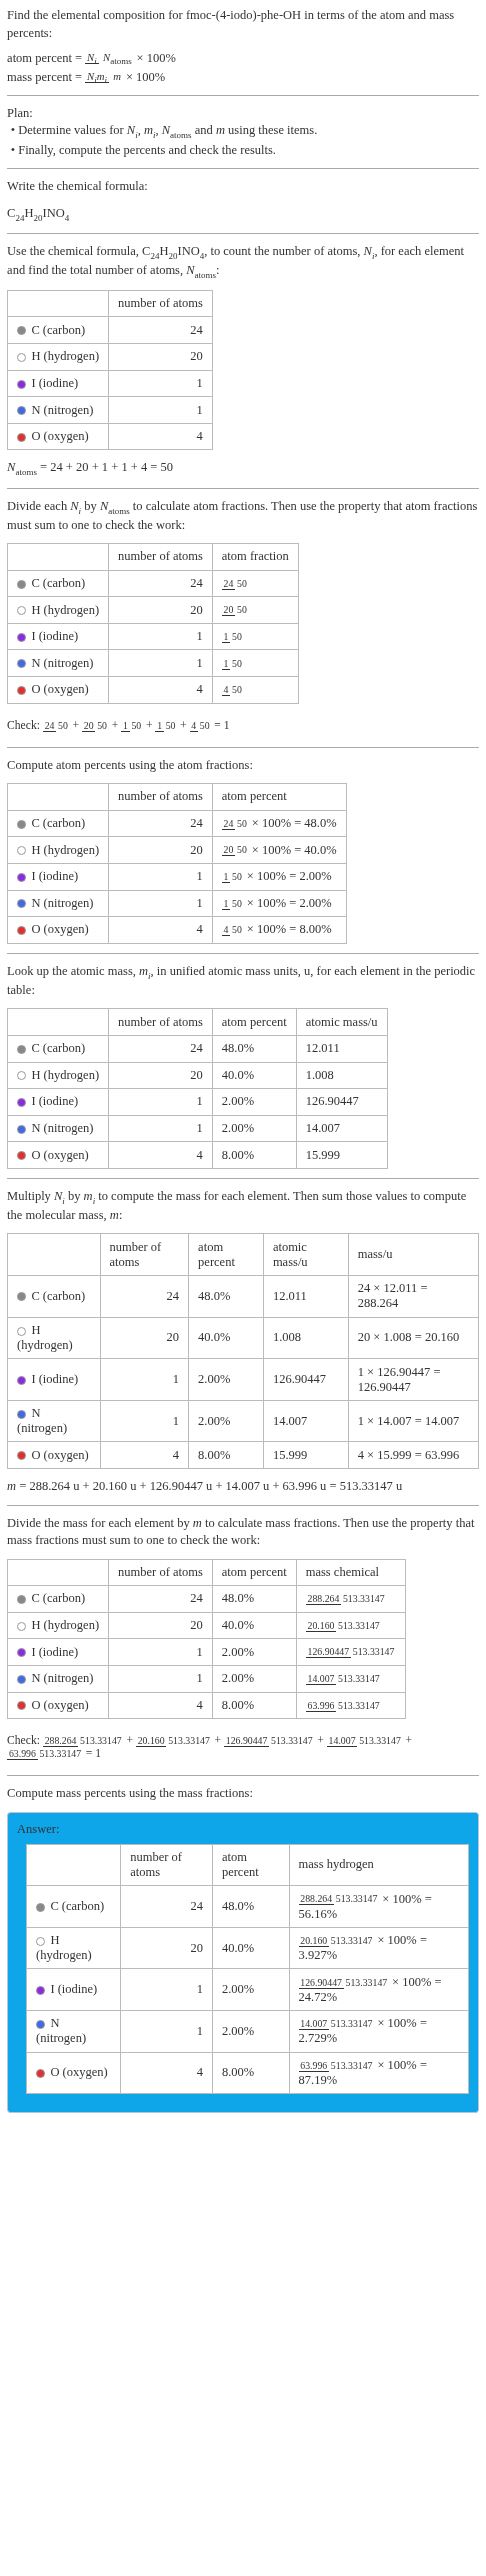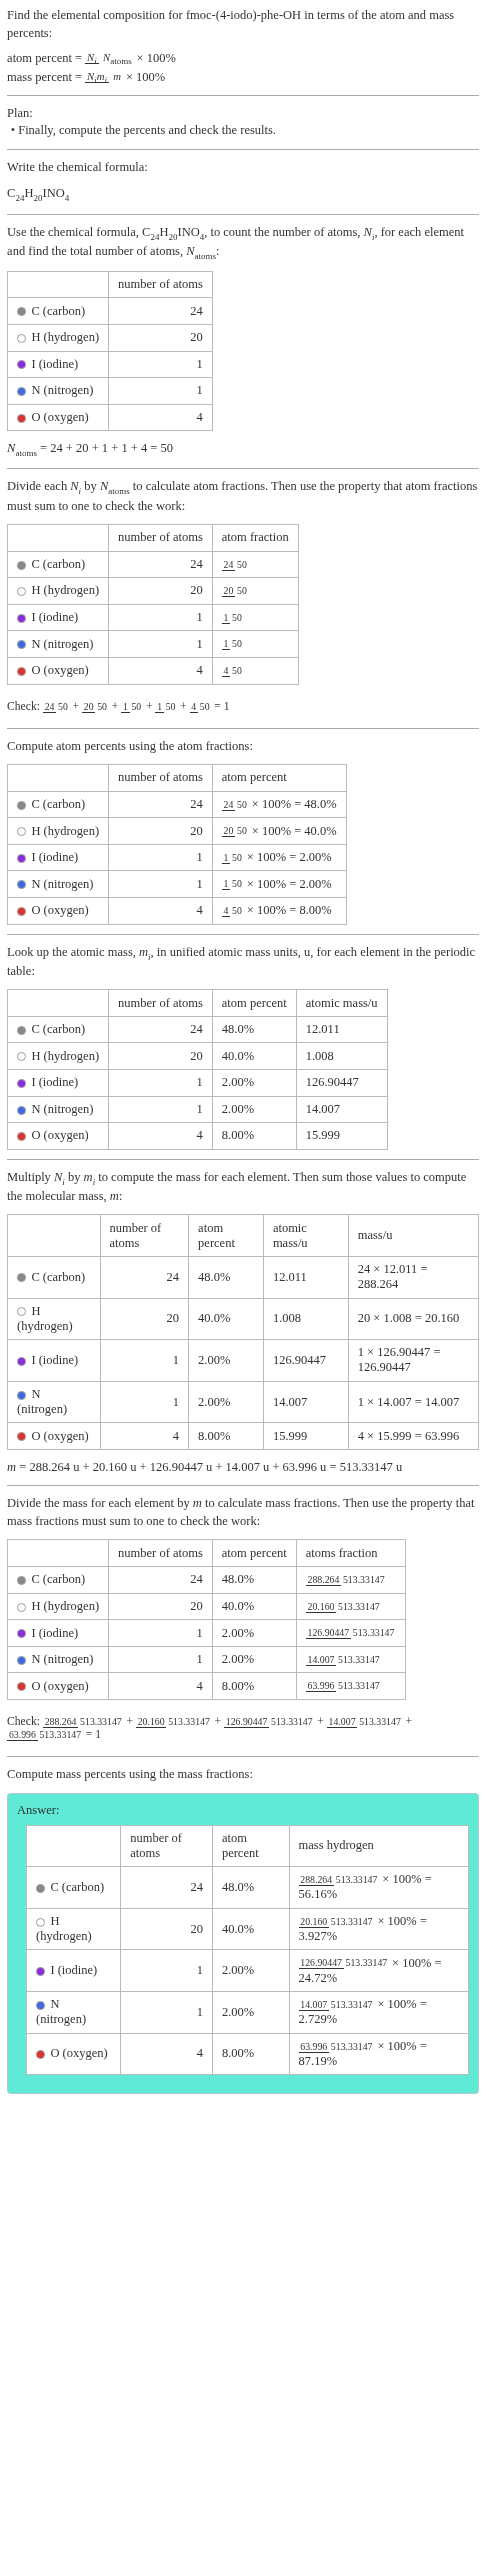--- a/index.html
+++ b/index.html
@@ -51,21 +51,21 @@
     margin-right: 5.3px;
     vertical-align: middle;
     border: 0.9px solid #999;
   }
   .dot-c { background: #888; }
   .dot-h { background: #fff; }
   .dot-i { background: #8a2be2; }
   .dot-n { background: #4169e1; }
   .dot-o { background: #e03030; }
   .answer-box {
-    background: #5eead4;
+    background: #0ea5e9;
     border: 0.9px solid #b8c5d8;
     border-radius: 3.6px;
     padding: 9px;
     margin-top: 9px;
   }
   .answer-label { font-weight: normal; margin-bottom: 7.1px; }
   .answer-box table.data { margin-left: 9px; }
   .tfrac {
     display: inline-block;
     text-align: center;
@@ -97,20 +97,23 @@
     <span class="num"><span class="ital">N</span><span class="sub ital">i</span><span class="ital">m</span><span class="sub ital">i</span></span>
     <span class="den"><span class="ital">m</span></span>
   </span>
   <span>× 100%</span>
 </div>
 
 <hr class="hr">
 
 <div class="section-text">
   <div>Plan:</div>
+  <div class="bullet">
+    <span>• Determine values for </span><span class="ital">N</span><span class="sub ital">i</span>, <span class="ital">m</span><span class="sub ital">i</span>, <span class="ital">N</span><span class="sub">atoms</span> and <span class="ital">m</span><span> using these items.</span>
+  </div>
   <div class="bullet">• Finally, compute the percents and check the results.</div>
 </div>
 
 <hr class="hr">
 
 <div class="section-text">Write the chemical formula:</div>
 <div class="section-text">
   C<span class="sub">24</span>H<span class="sub">20</span>INO<span class="sub">4</span>
 </div>
 
@@ -351,21 +354,21 @@
 <div class="section-text">
   Divide the mass for each element by <span class="ital">m</span> to calculate mass fractions. Then use the property that mass fractions must sum to one to check the work:
 </div>
 
 <table class="data">
   <tbody>
       <tr>
     <th></th>
     <th>number of atoms</th>
     <th>atom percent</th>
-    <th>atoms fraction</th>
+    <th>mass chemical</th>
   </tr>
   <tr>
         <td><span class="dot dot-c"></span><span>C (carbon)</span></td>
         <td class="num">24</td>
         <td>48.0%</td>
         <td><span class="tfrac"><span class="num">288.264</span><span class="den">513.33147</span></span></td>
       </tr>
   <tr>
         <td><span class="dot dot-h"></span><span>H (hydrogen)</span></td>
         <td class="num">20</td>

